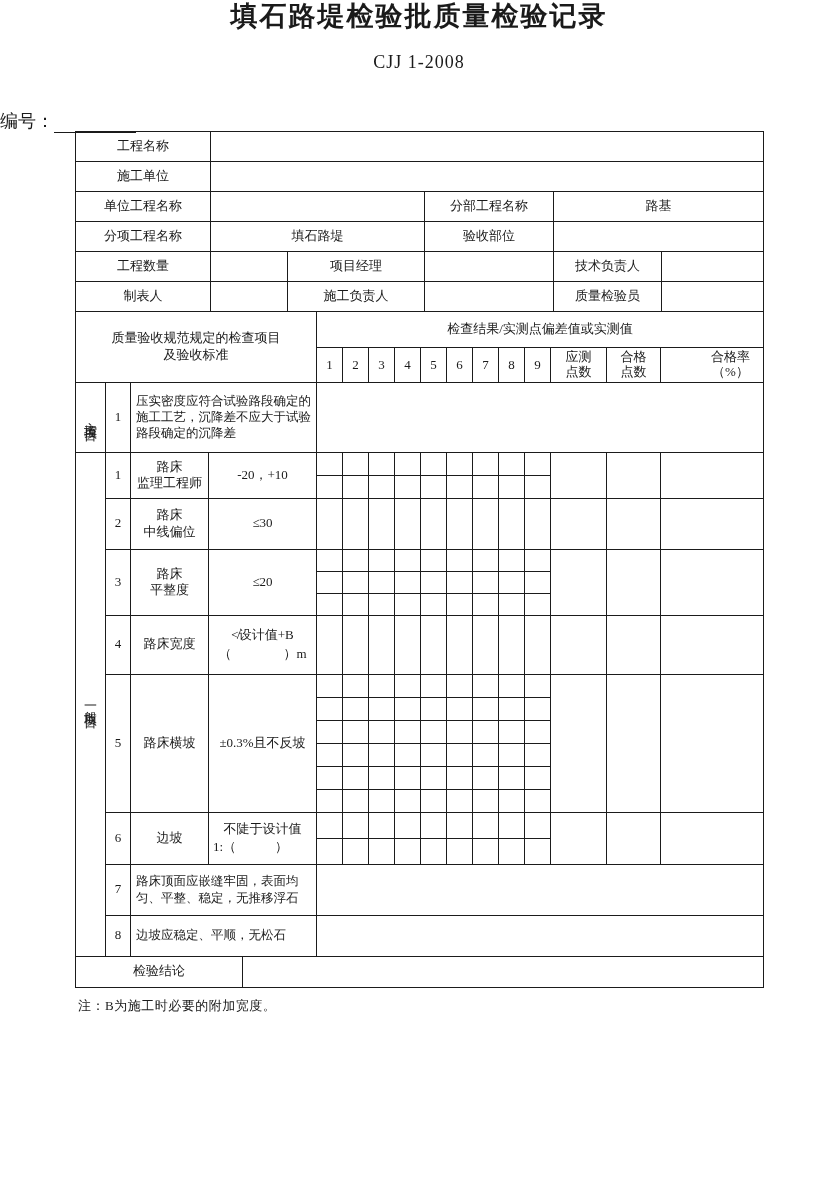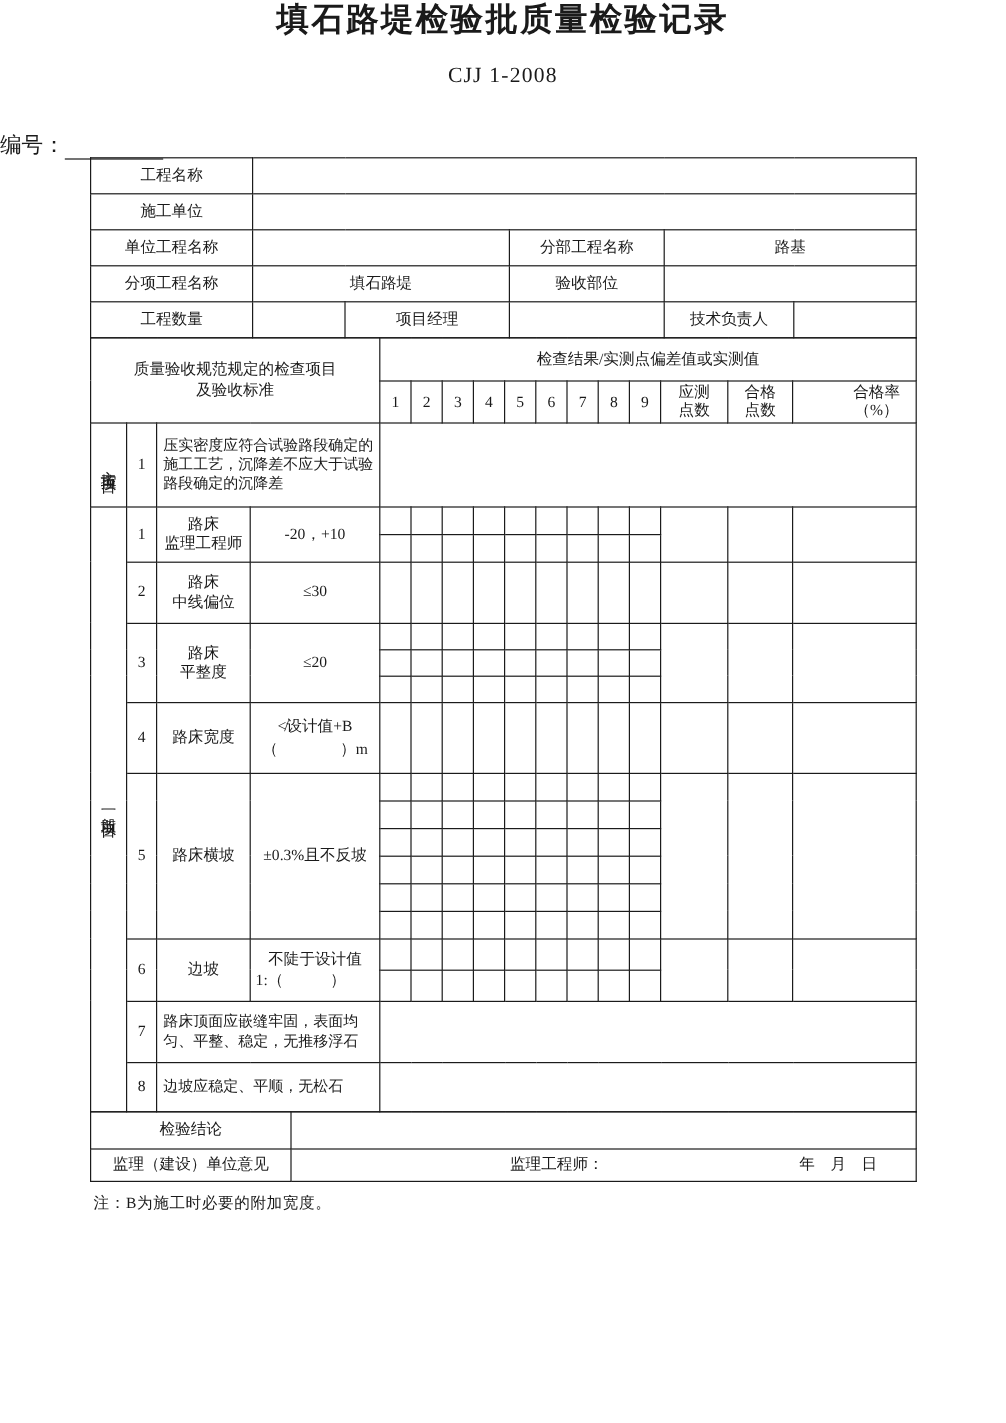--- a/index.html
+++ b/index.html
@@ -103,20 +103,28 @@
       <td colspan="2"></td>
     </tr>
     <tr class="h29">
       <td>工程数量</td>
       <td></td>
       <td>项目经理</td>
       <td></td>
       <td>技术负责人</td>
       <td></td>
     </tr>
+    <tr class="h29">
+      <td>制表人</td>
+      <td></td>
+      <td>施工负责人</td>
+      <td></td>
+      <td>质量检验员</td>
+      <td></td>
+    </tr>
   </tbody>
     </table>
 
   <table class="stacked">
     <colgroup>
       <col style="width:30px">
         <col style="width:25px">
         <col style="width:78px">
         <col style="width:108px">
       <col style="width:26px">
@@ -406,27 +414,18 @@
   <table class="stacked">
     <colgroup>
       <col style="width:167px">
         <col style="width:521px">
     </colgroup>
     <tbody>
     <tr class="h30">
       <td>检验结论</td>
       <td></td>
     </tr>
-    <tr class="h26">
-      <td>监理（建设）单位意见</td>
-      <td>
-        <div class="sup-row-content">
-          <span>监理工程师：</span>
-          <span>年　月　日</span>
-        </div>
-      </td>
-    </tr>
   </tbody>
     </table>
 
   <div class="footnote">注：B为施工时必要的附加宽度。</div>
 
 </div>
 
 </body></html>

